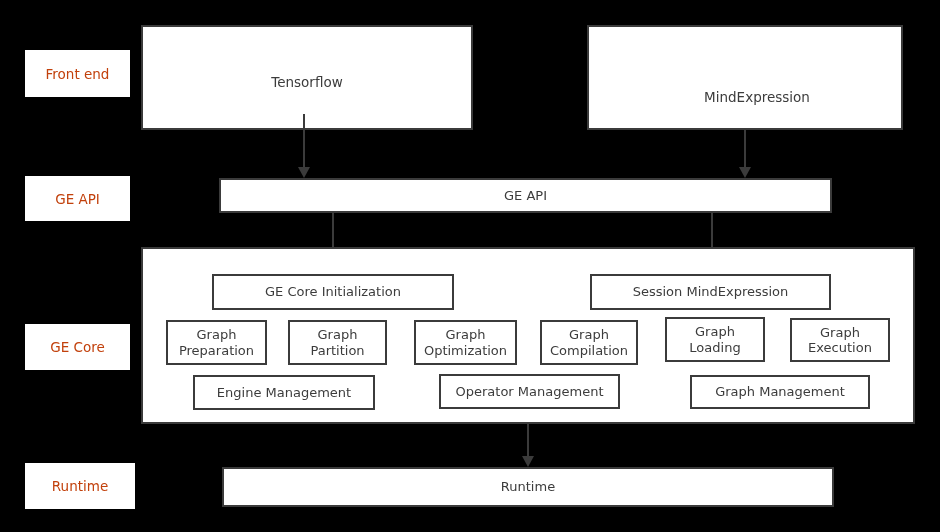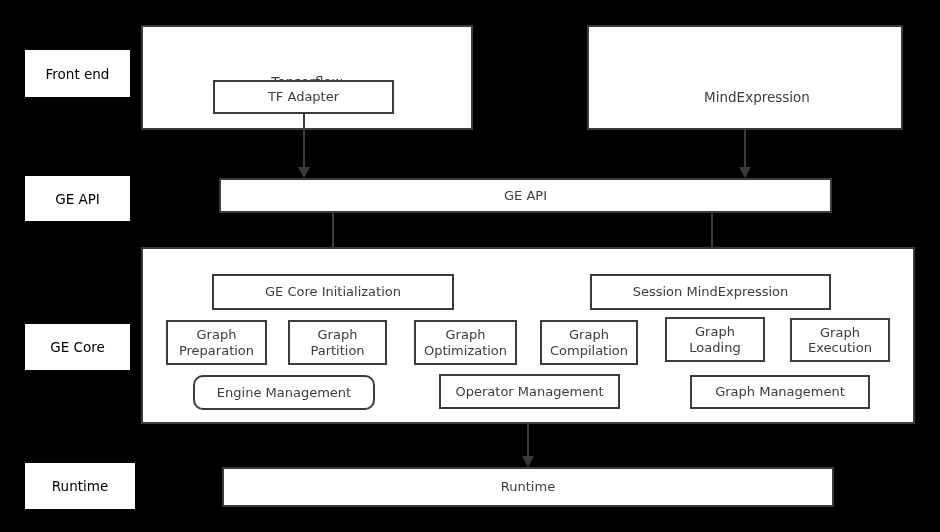--- a/index.html
+++ b/index.html
@@ -22,21 +22,21 @@
     justify-content: center;
     text-align: center;
     line-height: 1.18;
     font-size: 13px;
     white-space: pre-line;
   }
   
   .chip {
     position: absolute;
     background: #ffffff;
-    color: #000000;
+    color: #c2410c;
     display: flex;
     align-items: center;
     justify-content: center;
     text-align: center;
     font-size: 13.5px;
     border: none;
   }
   .group {
     position: absolute;
     background: #ffffff;
@@ -84,23 +84,20 @@
   </div>
 
   <div class="chip" style="left:25px; top:463px; width:110px; height:46px;">
     <span>Runtime</span>
   </div>
 
   <div class="group" style="left:141px; top:25px; width:332px; height:105px;">
     <div class="group-title" style="top:30px;">Tensorflow</div>
   </div>
 
-  <div class="box" style="left:213px; top:80px; width:181px; height:34px;">
-    <span>TF Adapter</span>
-  </div>
 
   <div class="group" style="left:587px; top:25px; width:316px; height:105px;">
     <div class="group-title" style="top:45px;padding-left:24px;">MindExpression</div>
   </div>
 
   <div class="arrow" style="left:303px; top:114px; width:2px; height:64px;">
     <div class="shaft" style="height:53px;"></div>
     <div class="head" style="top:53px;"></div>
   </div>
 
@@ -156,21 +153,21 @@
   <div class="box" style="left:665px; top:317px; width:100px; height:45px;">
     <span>Graph
 Loading</span>
   </div>
 
   <div class="box" style="left:790px; top:318px; width:100px; height:44px;">
     <span>Graph
 Execution</span>
   </div>
 
-  <div class="box" style="left:193px; top:375px; width:182px; height:35px;border-radius:10px;">
+  <div class="box" style="left:193px; top:375px; width:182px; height:35px;">
     <span>Engine Management</span>
   </div>
 
   <div class="box" style="left:690px; top:375px; width:180px; height:34px;">
     <span>Graph Management</span>
   </div>
 
   <div class="box" style="left:439px; top:374px; width:181px; height:35px;">
     <span>Operator Management</span>
   </div>

